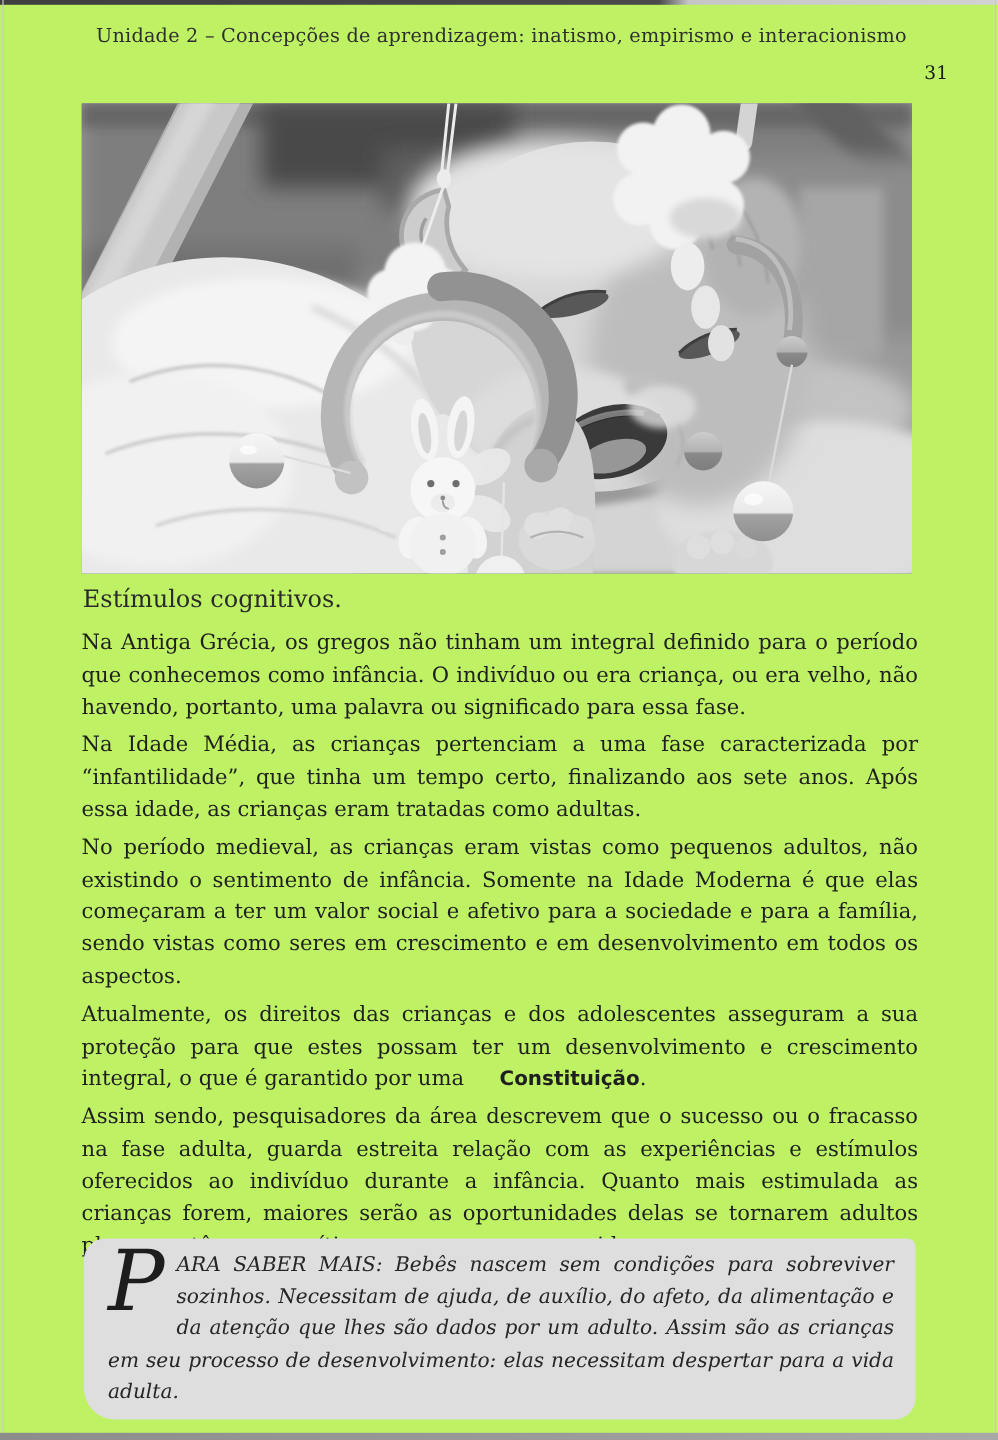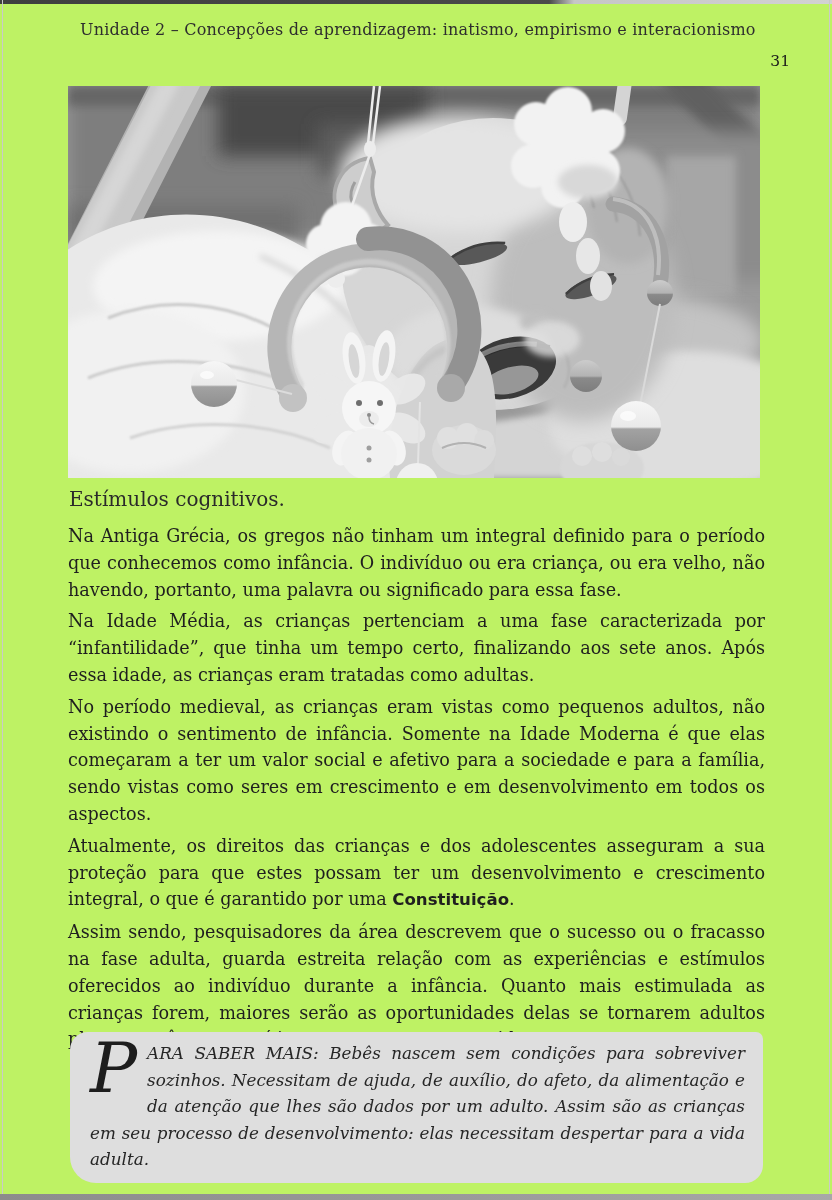--- a/index.html
+++ b/index.html
@@ -21,21 +21,21 @@
   .page-number{position:absolute;top:20px;right:42px;font-size:15.5px;font-weight:normal;color:#1a1a1a;margin-top:32px;}
 
   .photo-frame{position:absolute;top:86px;left:68px;width:692px;height:392px;overflow:hidden;background:#999;}
   .photo-frame svg{display:block;}
   .figure-caption{position:absolute;top:487px;left:69px;font-size:20px;color:#2a2a2a;}
 
   .body-text{position:absolute;top:523px;left:68px;width:697px;}
   .body-text p{
     margin:0 0 5px 0;font-size:17.6px;line-height:26.8px;text-align:justify;color:#1f1f1f;
   }
-  .bold-term{font-family:"DejaVu Sans","Liberation Sans",sans-serif;font-weight:700;font-size:16.6px;}
+  .bold-term{font-family:"DejaVu Sans","Liberation Sans",sans-serif;font-weight:700;font-size:16.6px;margin-left:24px;}
 
   .saber-box{
     position:absolute;top:1032px;left:70px;width:693px;min-height:110px;box-sizing:border-box;
     background:#dedede;border-radius:18px 7px 18px 26px;
     padding:8px 18px 10px 20px;
   }
   .saber-box .box-text{
     font-style:italic;font-size:16.8px;line-height:26.5px;text-align:justify;color:#262626;margin:0;
   }
   .dropcap{

